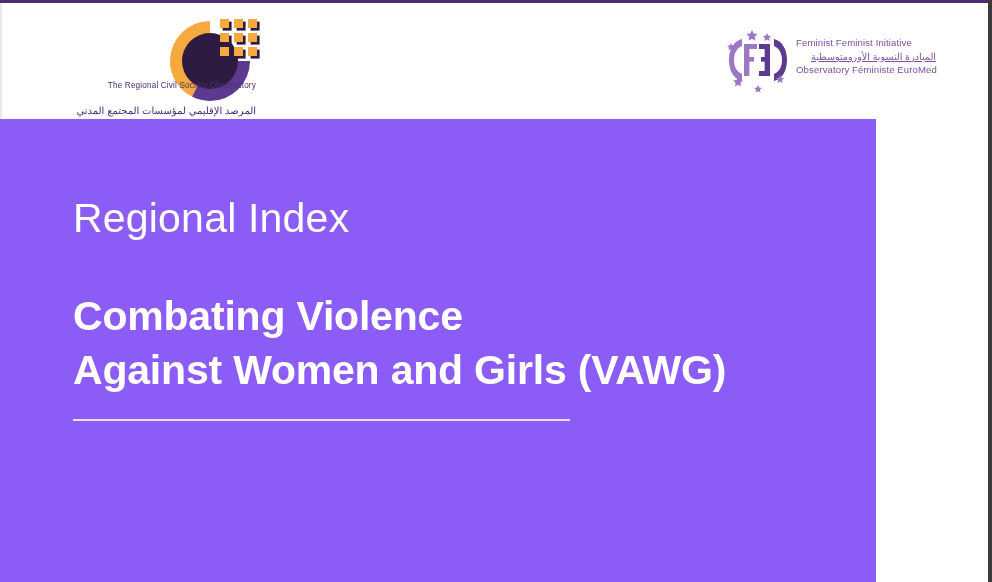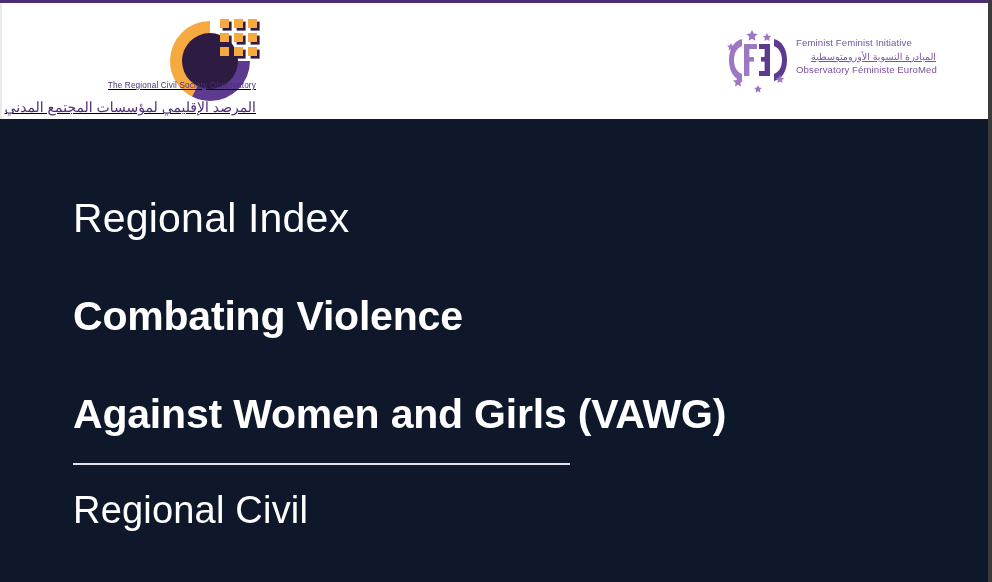--- a/index.html
+++ b/index.html
@@ -70,33 +70,32 @@
     width: 110px;
     height: 96px;
   }
   .rcso-text {
     position: absolute;
     left: 0;
     top: 70px;
     width: 190px;
     text-align: right;
     line-height: 1.25;
-    text-decoration: underline;
   }
   .rcso-text .en {
     font-size: 8.2px;
     color: #4b2d73;
     letter-spacing: 0.15px;
     white-space: nowrap;
   }
   .rcso-text .ar {
-    font-size: 14px;
+    font-size: 10px;
     color: #4b2d73;
     direction: rtl;
-    margin-top: 8px;
+    margin-top: 14px;
     white-space: nowrap;
   }
 
   
   .emfi-logo {
     position: absolute;
     left: 722px;
     top: 24px;
     width: 210px;
     height: 70px;
@@ -128,23 +127,23 @@
     direction: rtl;
     white-space: nowrap;
     text-decoration: underline;
   }
 
   
   .body-panel {
     position: absolute;
     left: 0;
     top: 119px;
-    width: 992px;
+    width: 876px;
     height: 463px;
-    background: #0f172a;
+    background: #8b5cf6;
     overflow: hidden;
   }
 
   .title-block {
     position: absolute;
     left: 73px;
     top: 0;
     width: 860px;
   }
 
@@ -162,21 +161,20 @@
     margin-top: 50px;
     font-size: 41px;
     font-weight: bold;
     color: #ffffff;
     line-height: 1.31;
     letter-spacing: -0.2px;
   }
   .main-title .tl {
     display: block;
     white-space: nowrap;
-    margin-top: 44px;
   }
 
   .rule {
     margin-top: 22px;
     width: 497px;
     height: 2px;
     background: #e6e1ef;
   }
 
   .subtitle {
@@ -310,19 +308,18 @@
       <div class="kicker">Regional Index</div>
 
       <div class="main-title">
         <span class="tl">Combating Violence</span>
         <span class="tl">Against Women and Girls (VAWG)</span>
       </div>
 
       <div class="rule"></div>
 
       <div class="subtitle">
-        <span class="sl">Regional Civil</span>
       </div>
 
     </div>
   </div>
 
 </div>
 
 </body></html>

